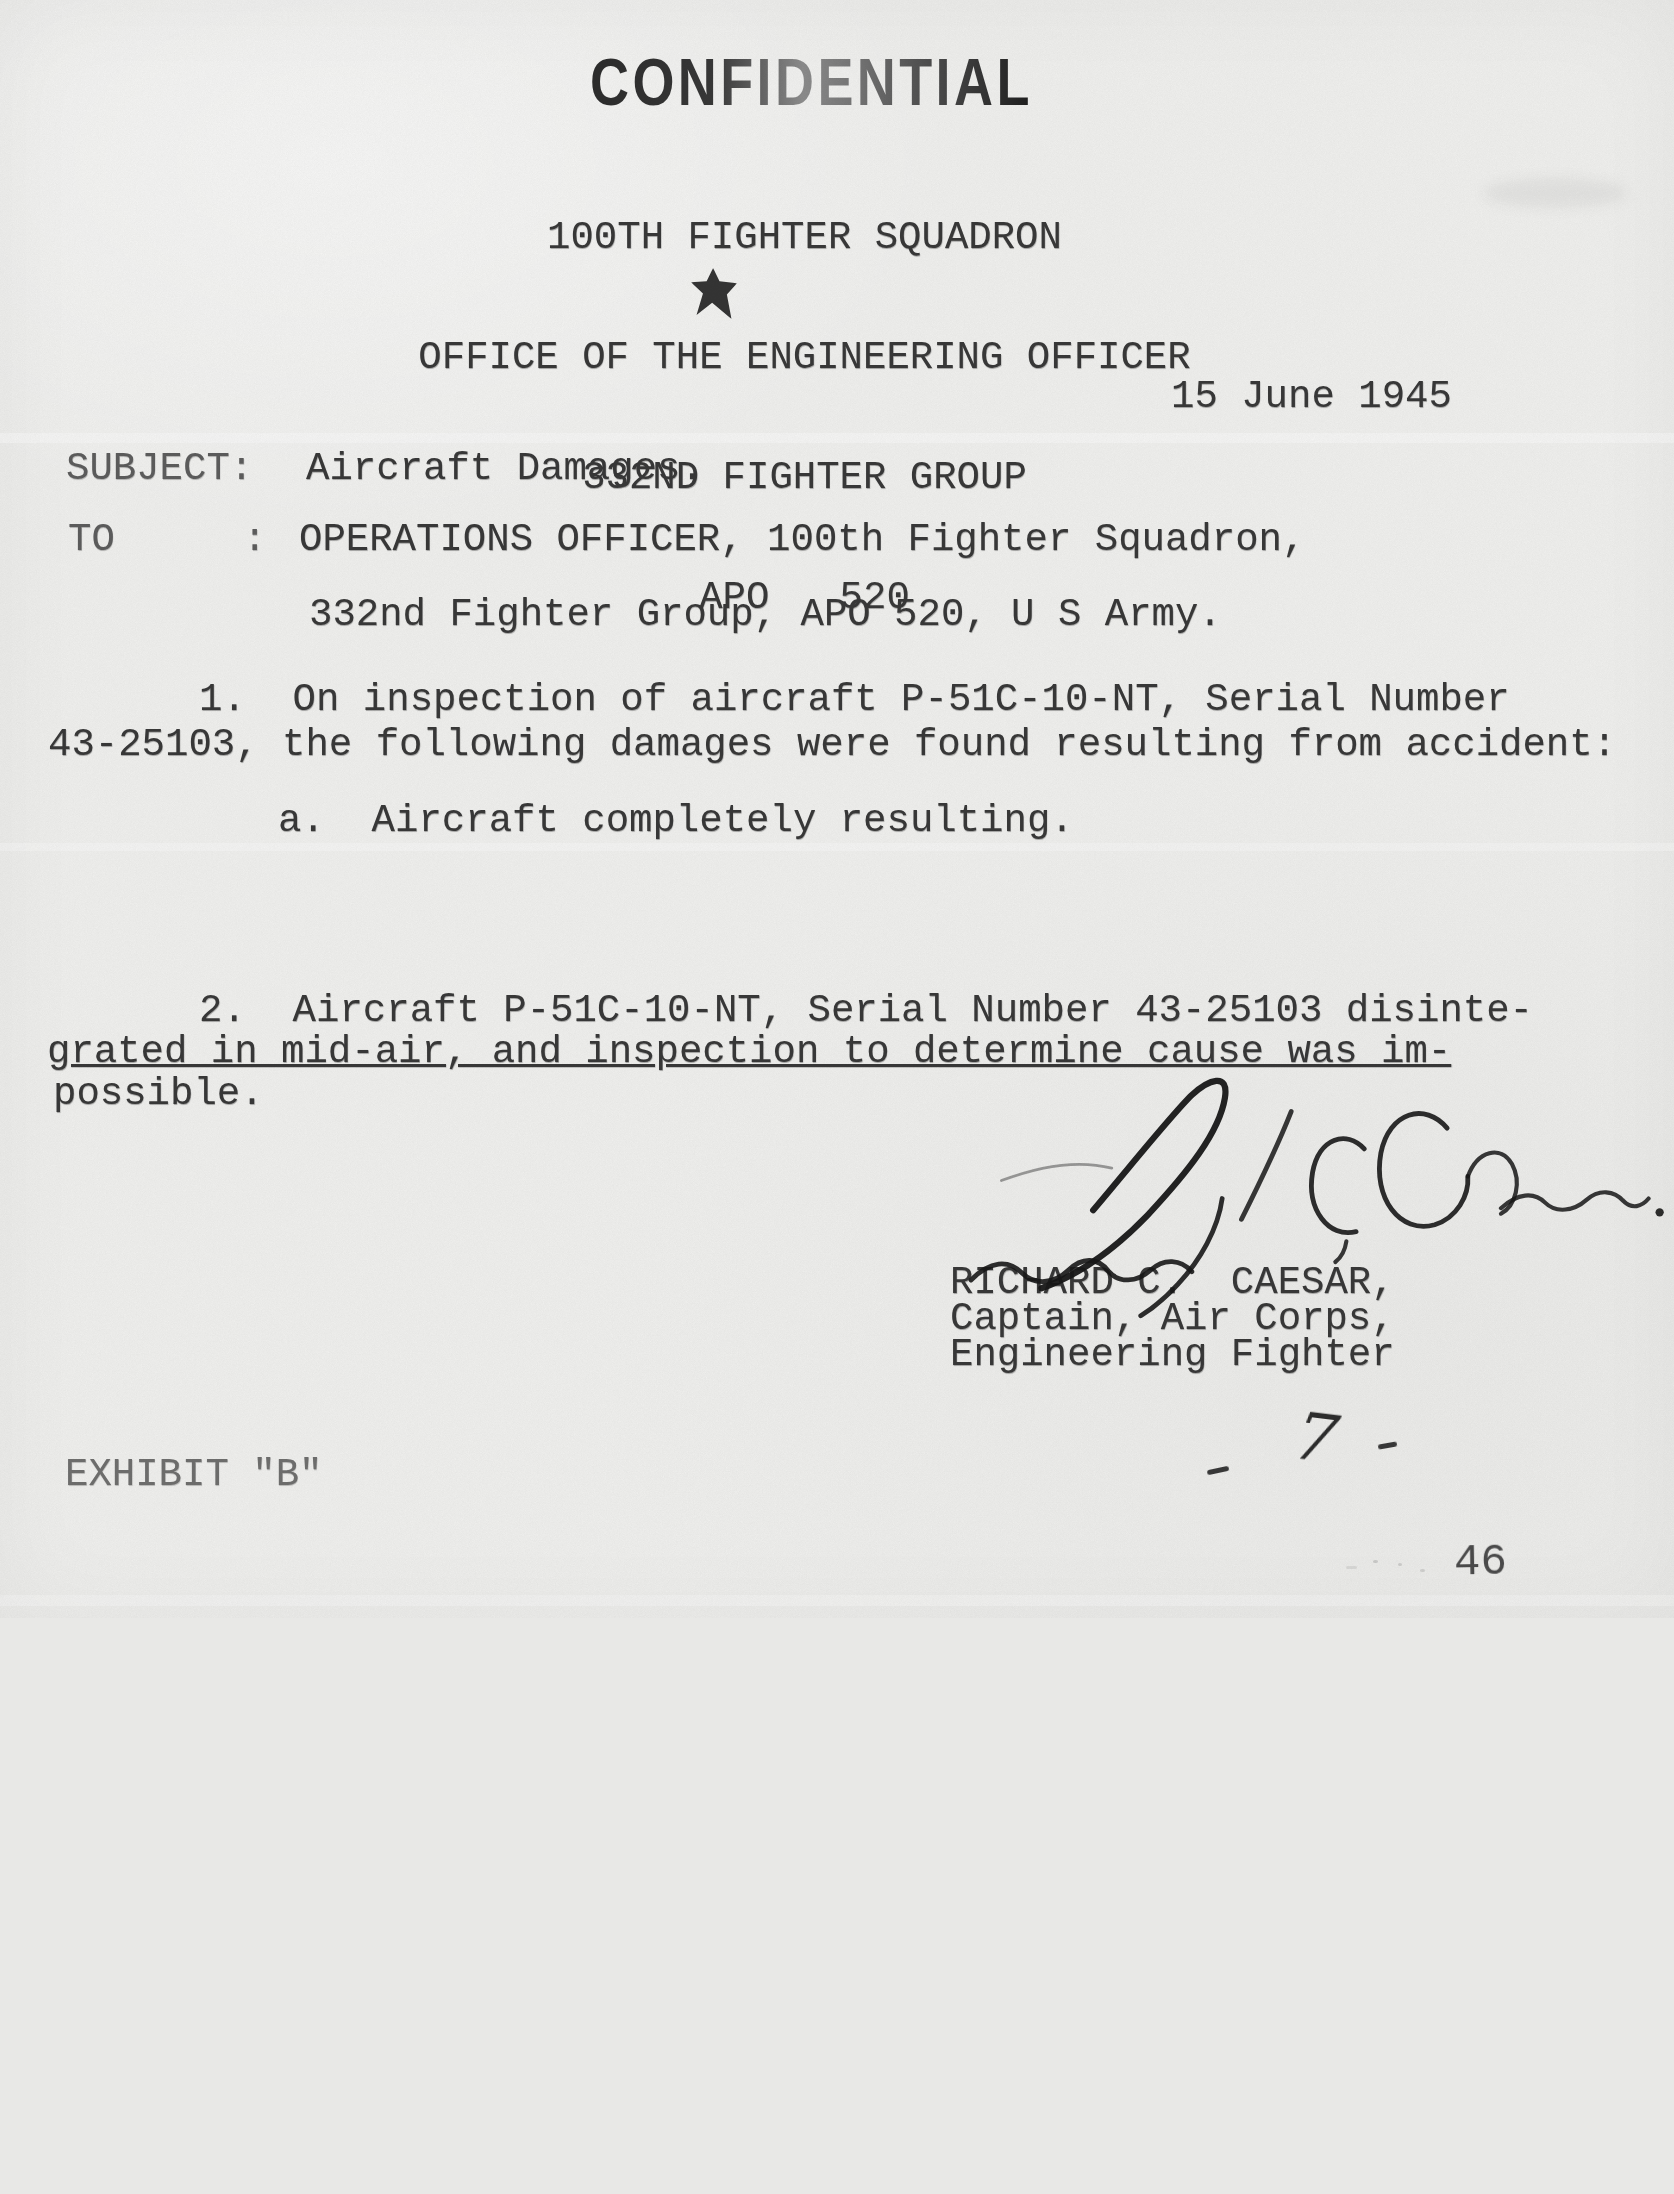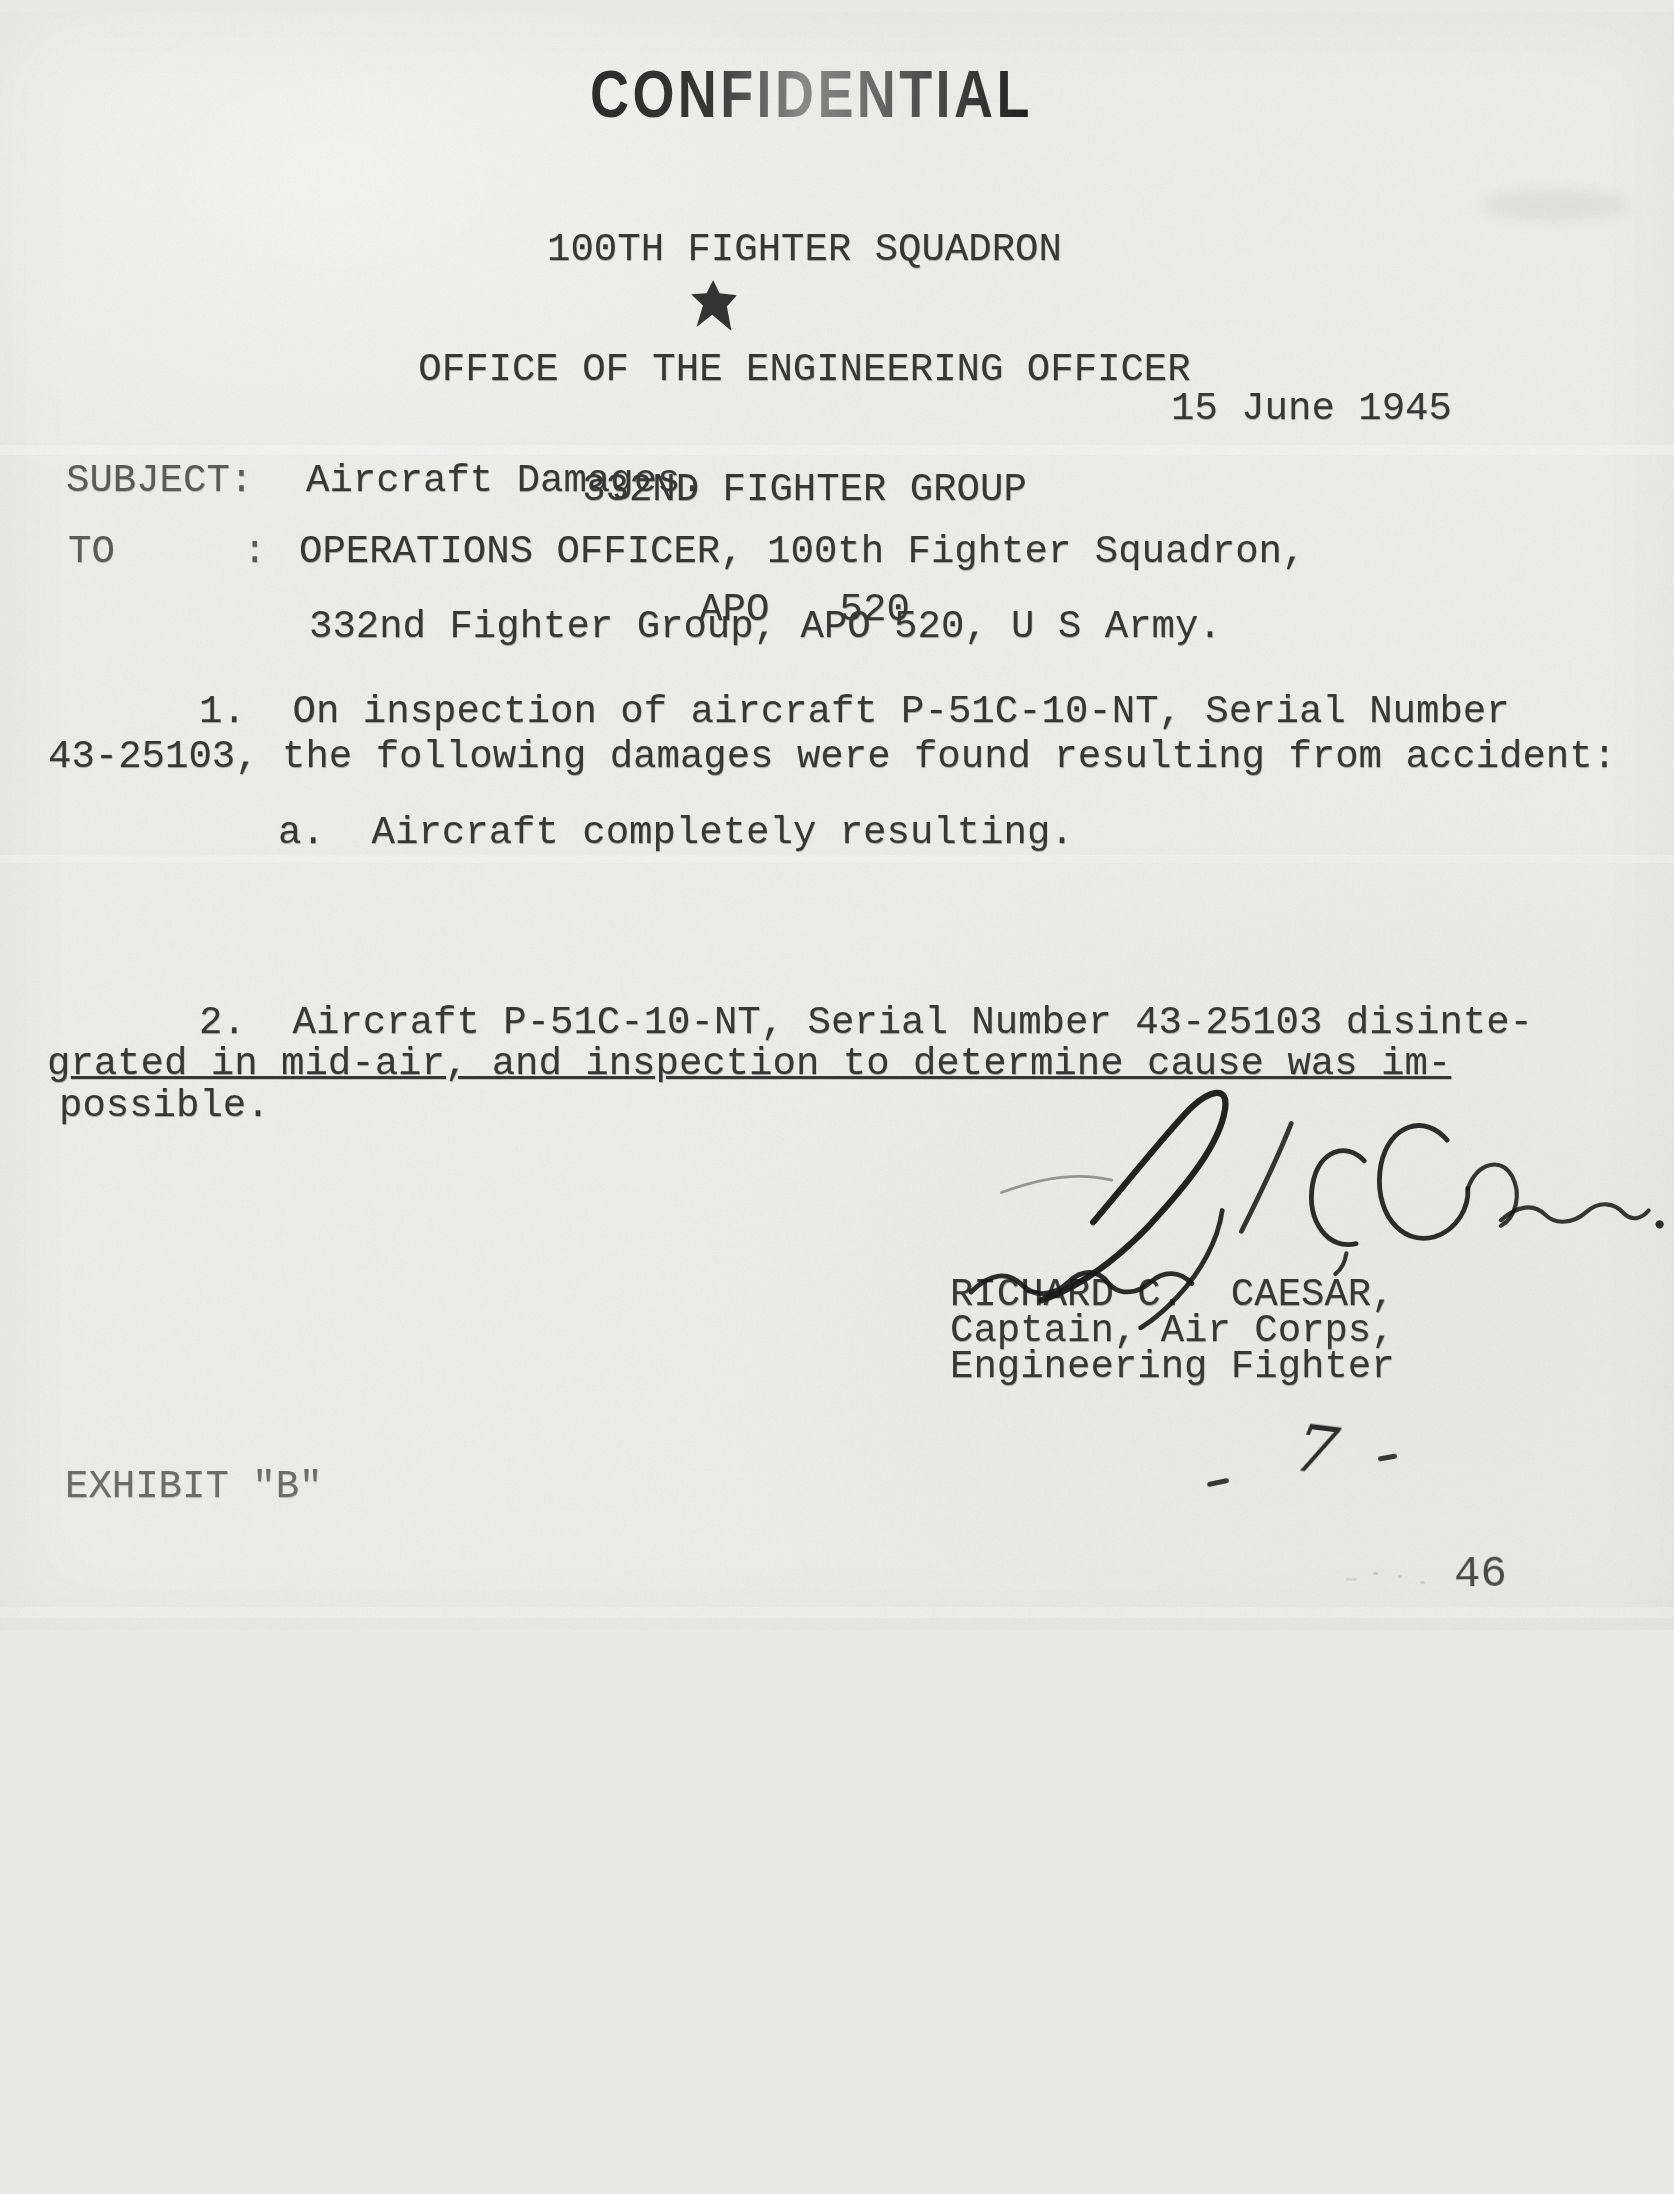--- a/index.html
+++ b/index.html
@@ -1,20 +1,20 @@
 <!DOCTYPE html>
 <html style="font-size:11px"><head>
 <meta charset="utf-8">
 <title>Document</title>
 <style>
   html,body{margin:0;padding:0;background:#e8e8e6;}
   #paper{
     position:relative;
     width:1675px;height:1618px;
-    margin:12px auto;
+    margin:0 auto;
     overflow:hidden;
     background:
       radial-gradient(ellipse 1035px 621px at 20% 10%, rgba(255,255,255,.55), rgba(255,255,255,0) 60%),
       radial-gradient(ellipse 1173px 897px at 85% 82%, rgba(236,236,234,.6), rgba(236,236,234,0) 70%),
       #f4f4f2;
     box-shadow: inset 0 0 97px rgba(0,0,0,0.04);
     font-family:"Liberation Mono","DejaVu Sans Mono",monospace;
   }
   .textlayer{position:absolute;inset:0;filter:blur(0.2px);}
   .t{
@@ -121,21 +121,21 @@
     <div class="t" style="left:299px;top:517px;">OPERATIONS OFFICER, 100th Fighter Squadron,</div>
     <div class="t" style="left:309px;top:592px;">332nd Fighter Group, APO 520, U S Army.</div>
 
     <div class="t" style="left:199px;top:677px;">1.  On inspection of aircraft P-51C-10-NT, Serial Number</div>
     <div class="t" style="left:48px;top:722px;">43-25103, the following damages were found resulting from accident:</div>
 
     <div class="t" style="left:278px;top:798px;">a.  Aircraft completely resulting.</div>
 
     <div class="t" style="left:199px;top:988px;">2.  Aircraft P-51C-10-NT, Serial Number 43-25103 disinte-</div>
     <div class="t" style="left:47px;top:1029px;text-decoration:underline;">grated in mid-air, and inspection to determine cause was im-</div>
-    <div class="t" style="left:59px;top:1071px;text-align:center;">possible.</div>
+    <div class="t" style="left:53px;top:1071px;text-align:center;">possible.</div>
 
     <div class="t" style="left:950px;top:1260px;">RICHARD C.  CAESAR,</div>
     <div class="t" style="left:950px;top:1296px;">Captain, Air Corps,</div>
     <div class="t" style="left:950px;top:1332px;">Engineering Fighter</div>
 
     <div class="t vfaded" style="left:65px;top:1452px;">EXHIBIT "B"</div>
 
     <div id="stamp-bottom" class="stamp">CONFIDENTIAL</div>
   </div>
 

